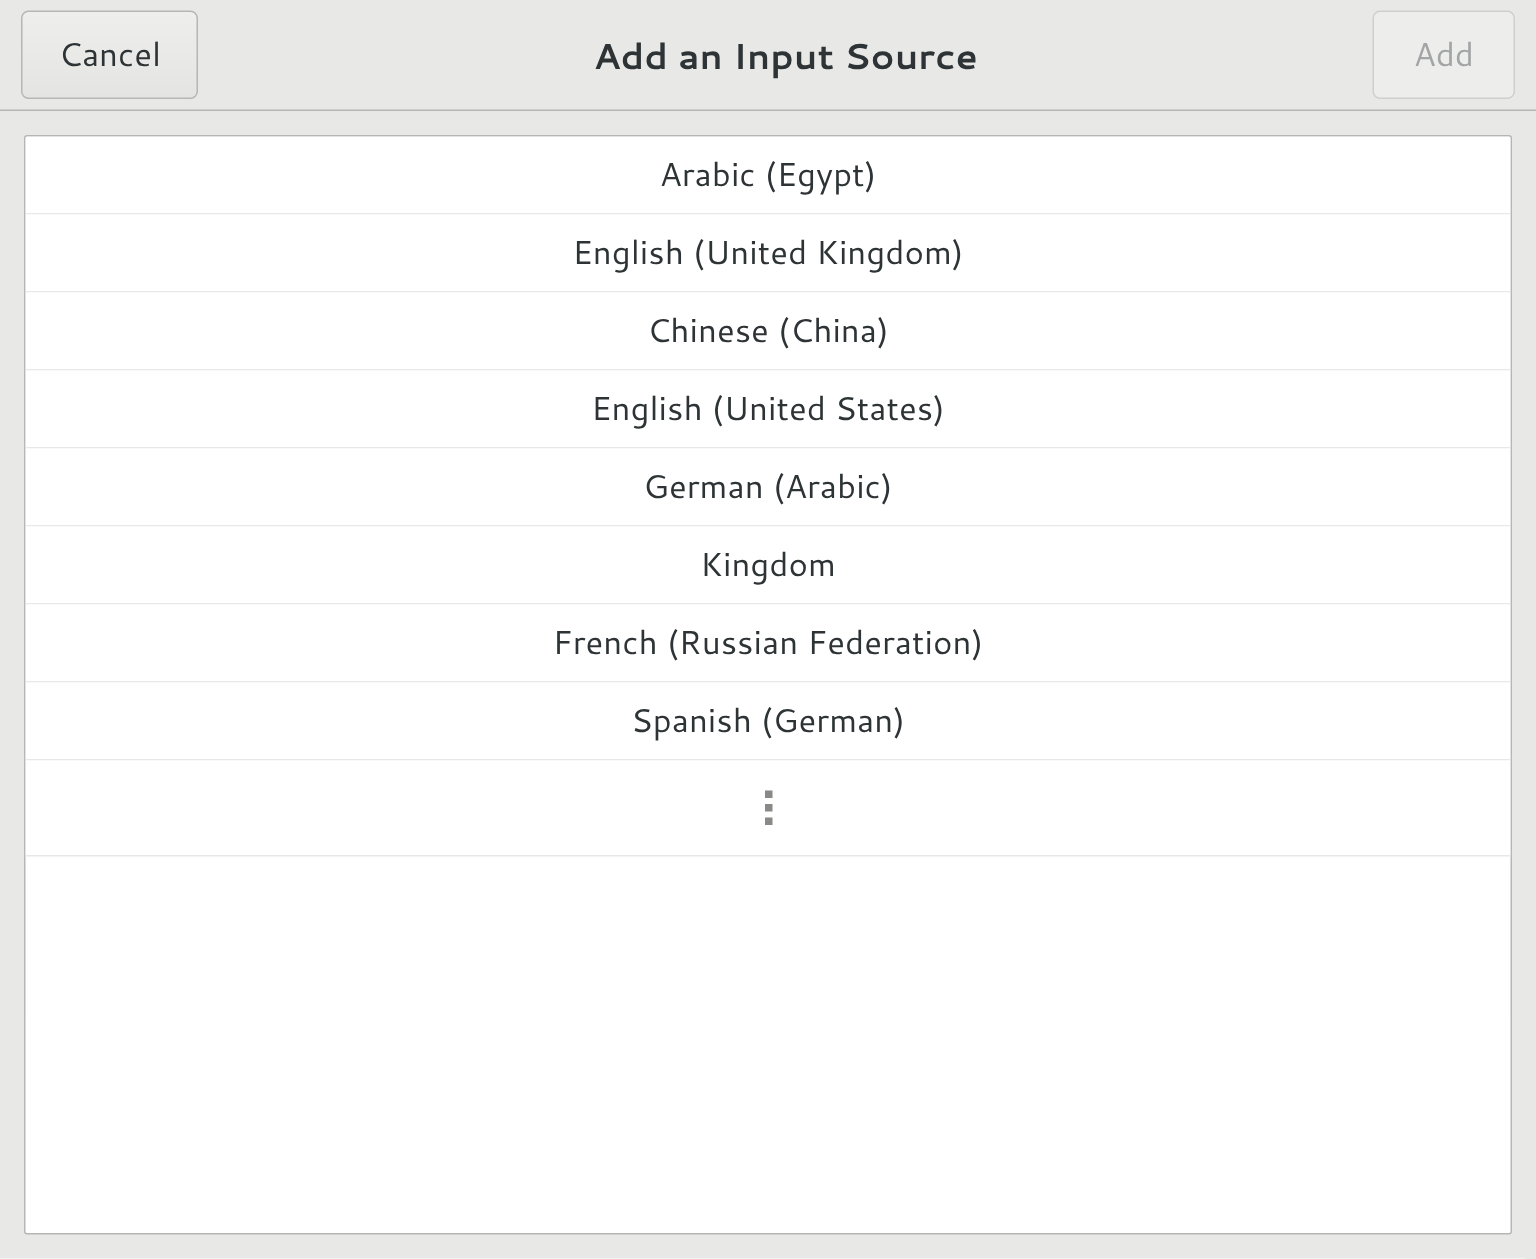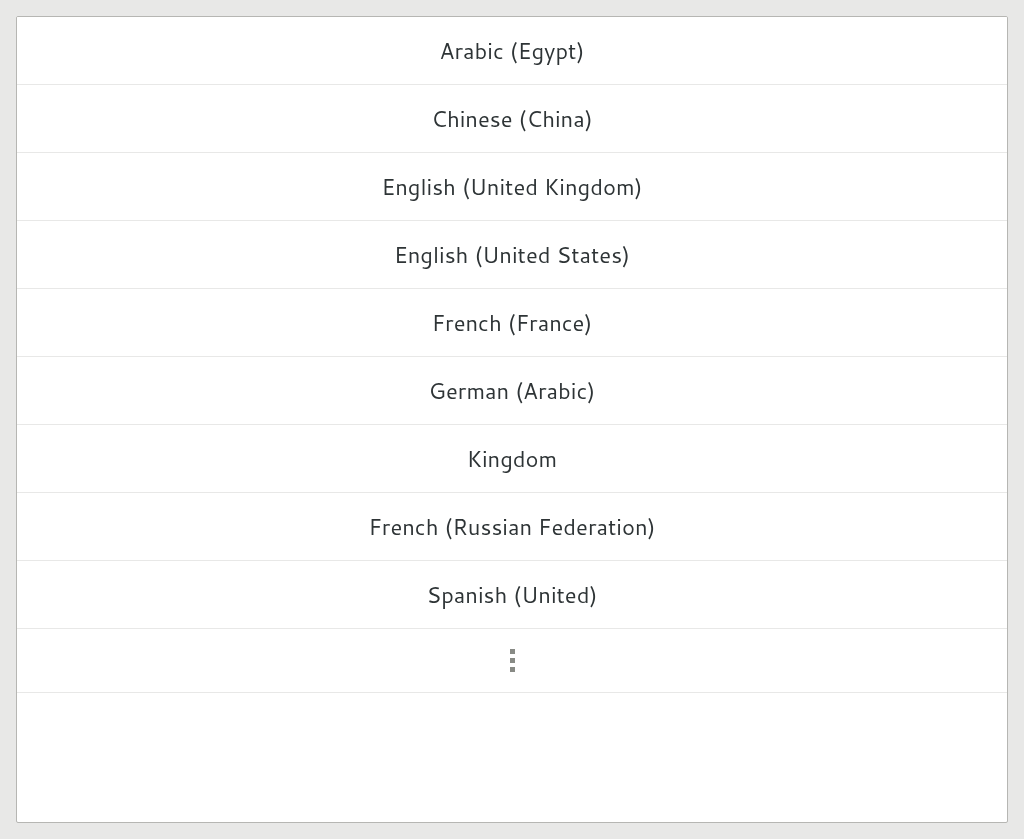--- a/index.html
+++ b/index.html
@@ -74,21 +74,21 @@
       background: #ffffff;
       border: 1px solid #b6b6b3;
       border-radius: 2px;
       overflow-y: auto;
     }
     
     .list-row {
       display: flex;
       align-items: center;
       justify-content: center;
-      height: 68px;
+      height: 52px;
       border-bottom: 1px solid #e8e8e7;
       background: #ffffff;
       cursor: pointer;
       font-size: 22px;
       color: #2e3436;
     }
     
     .list-row.more {
       height: 64px;
     }
@@ -104,58 +104,62 @@
       width: 5px;
       height: 5px;
       background: #888a85;
     }
   </style>
 </head>
 <body>
 
 <div class="dialog">
 
+  <div class="header-bar">
+    <button class="header-button">Cancel</button>
+
+    <div class="header-title">Add an Input Source</div>
+
+    <button class="header-button disabled">Add</button>
+  </div>
 
   <div class="content-area">
     <div class="list-container">
 
       <div class="list-row">
         <span>Arabic (Egypt)</span>
       </div>
 
       <div class="list-row">
-        <span>Chinese (China)</span>
+        <span>English (United Kingdom)</span>
       </div>
 
       <div class="list-row">
-        <span>English (United Kingdom)</span>
+        <span>Chinese (China)</span>
       </div>
 
       <div class="list-row">
         <span>English (United States)</span>
       </div>
 
-      <div class="list-row">
-        <span>French (France)</span>
-      </div>
 
       <div class="list-row">
         <span>German (Arabic)</span>
       </div>
 
       <div class="list-row">
         <span>Kingdom</span>
       </div>
 
       <div class="list-row">
         <span>French (Russian Federation)</span>
       </div>
 
       <div class="list-row">
-        <span>Spanish (United)</span>
+        <span>Spanish (German)</span>
       </div>
 
       <div class="list-row more">
         <div class="more-dots">
           <div class="dot"></div>
           <div class="dot"></div>
           <div class="dot"></div>
         </div>
       </div>
 

